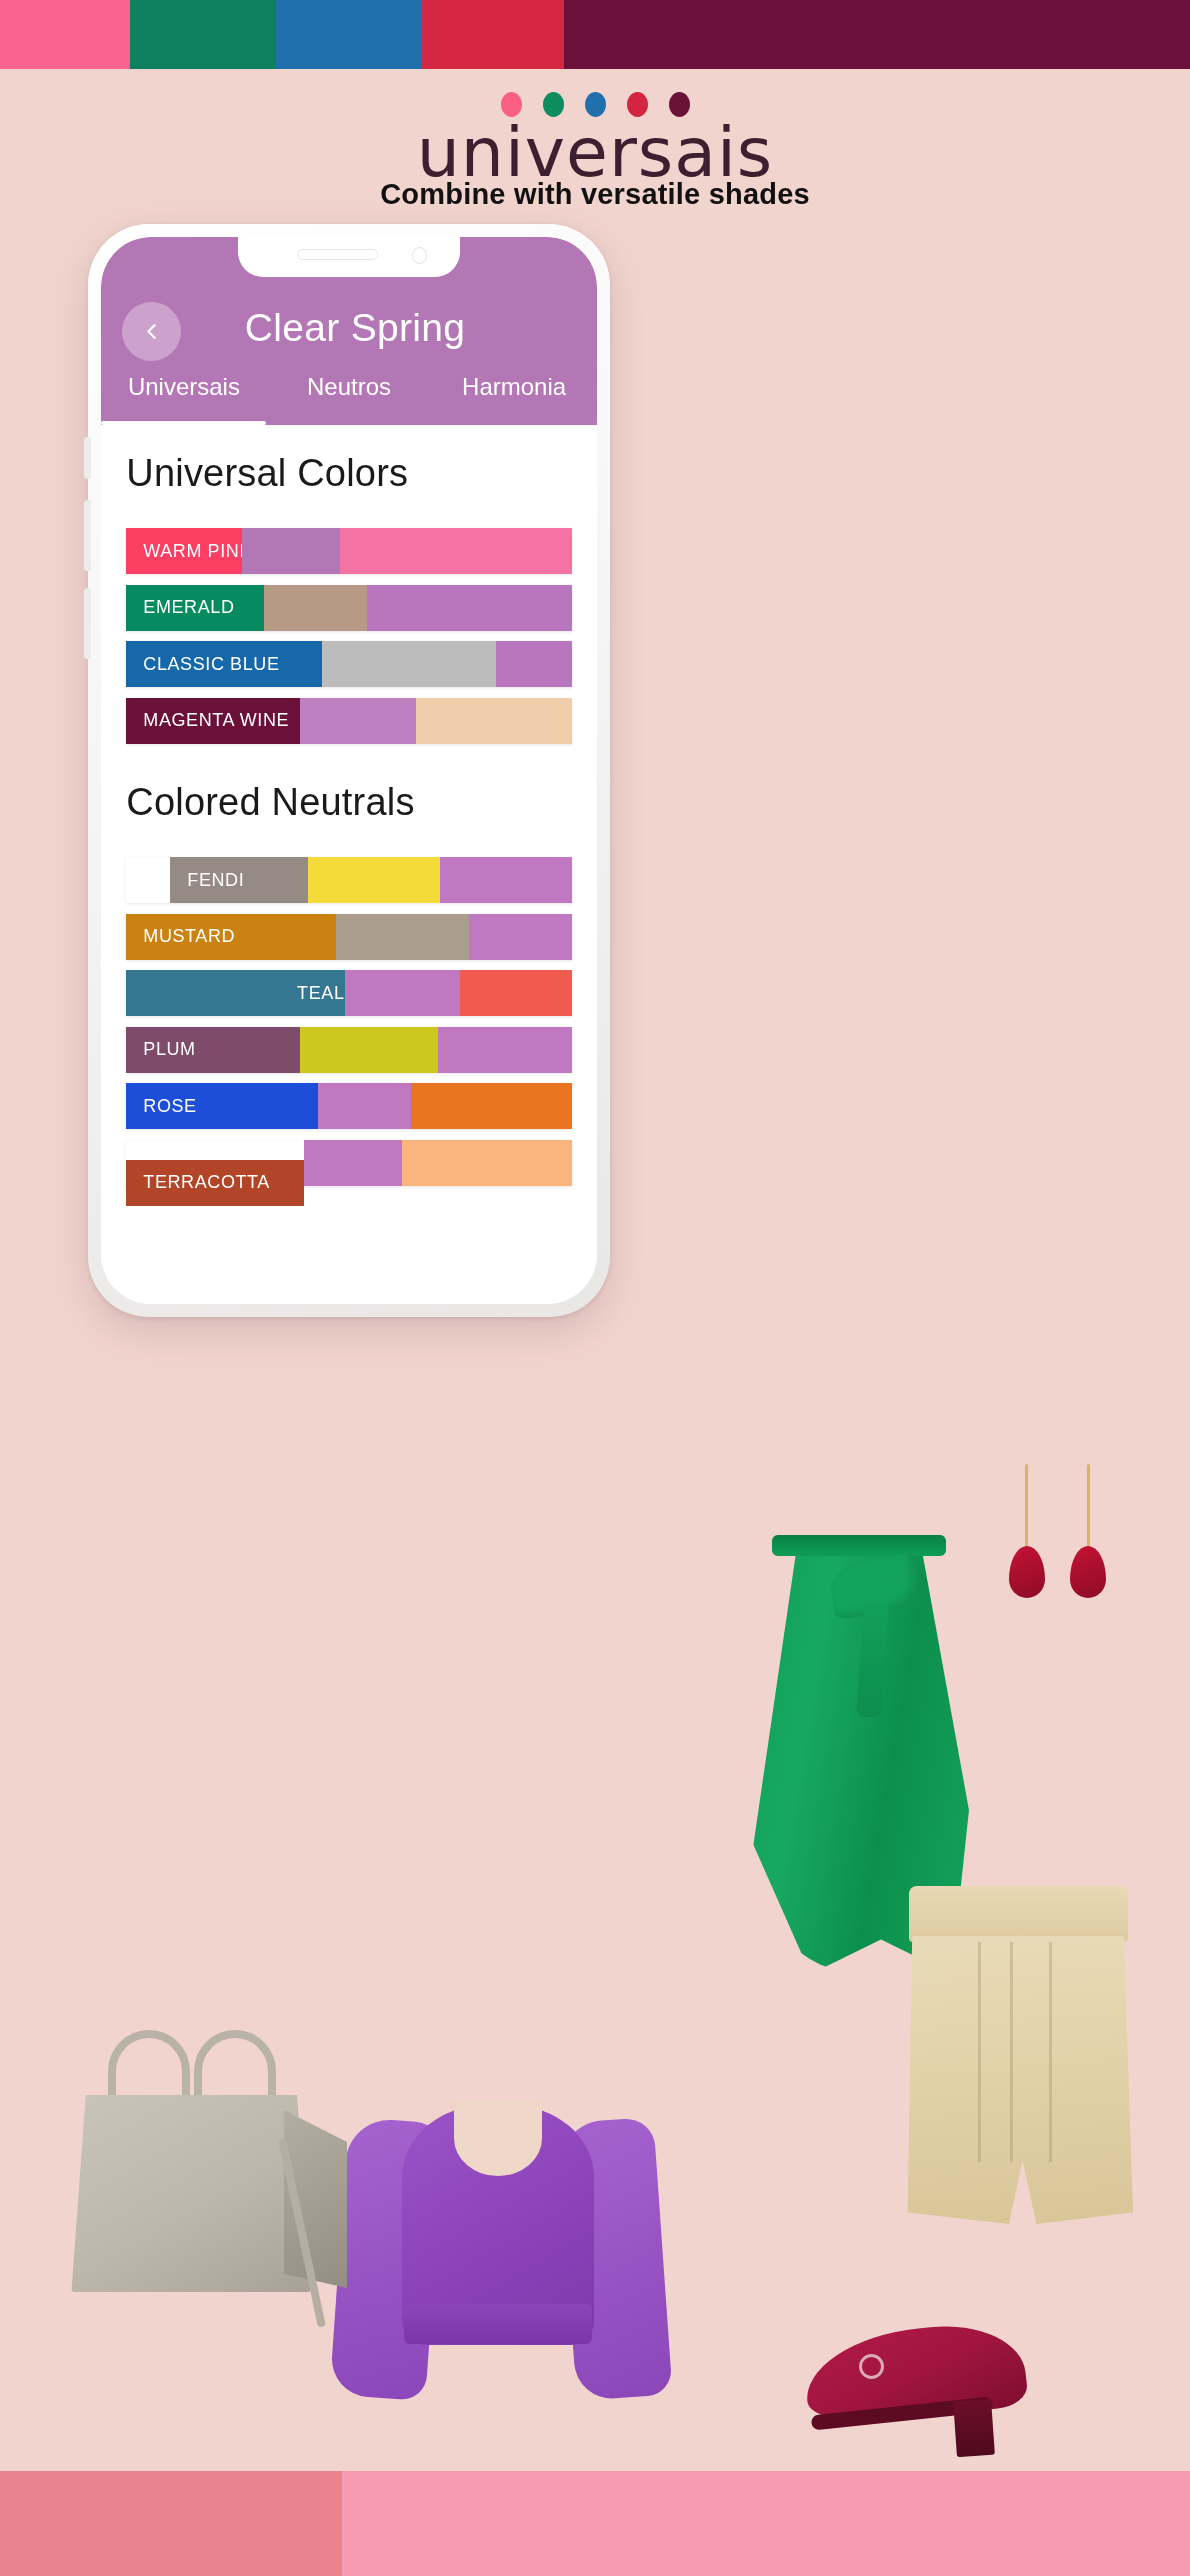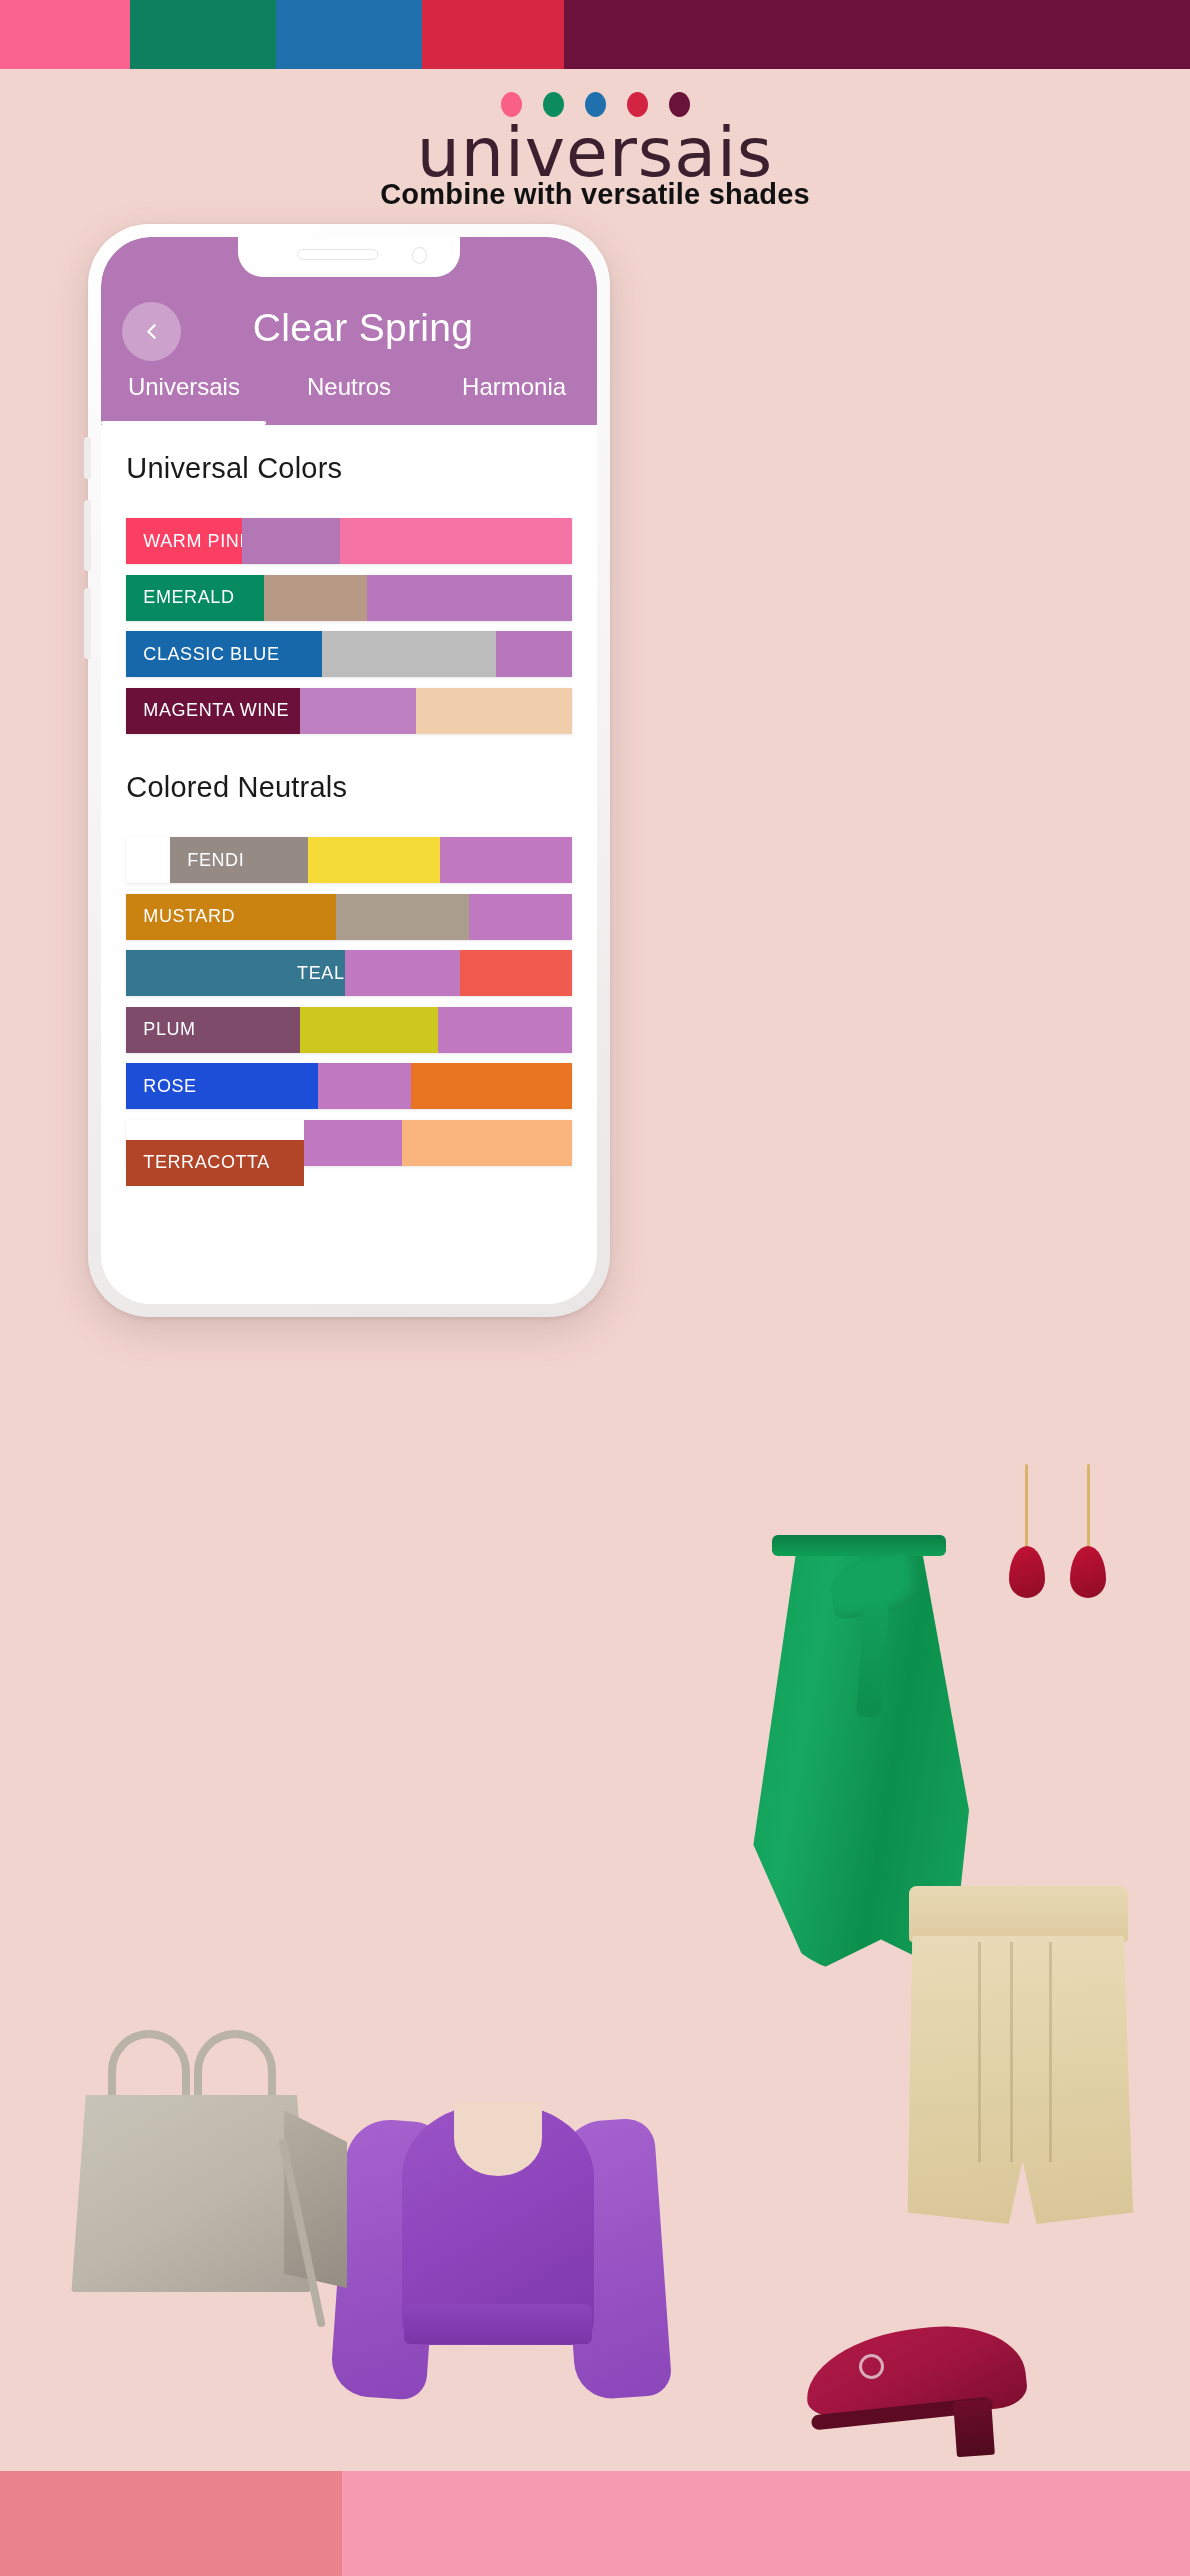--- a/index.html
+++ b/index.html
@@ -76,21 +76,21 @@
 
   .back-btn {
     position:absolute; left:21px; top:65px;
     width:59px; height:59px; border-radius:50%;
     background:rgba(255,255,255,0.32);
     display:flex; align-items:center; justify-content:center;
   }
   .back-btn svg { width:25px; height:25px; }
 
   .app-title {
-    position:absolute; left:14px; top:69px; width:100%;
+    position:absolute; left:6px; top:69px; width:100%;
     text-align:center; color:#ffffff;
     font-size:39px; font-weight:400; letter-spacing:0.3px;
   }
 
   .tabs {
     position:absolute; bottom:0; left:0; width:100%;
     display:flex; height:54px;
   }
   .tab {
     flex:1; text-align:center; color:#ffffff;
@@ -102,21 +102,21 @@
     content:""; position:absolute; bottom:0; left:0;
     width:100%; height:4.8px; background:#ffffff; border-radius:2.9px;
   }
 
   
   .content {
     position:absolute; top:188px; left:0; right:0; bottom:0;
     background:#ffffff; padding:0 1.9px;
   }
   .section-title {
-    font-size:29px; color:#1a1a1a; font-weight:400;
+    font-size:38px; color:#1a1a1a; font-weight:400;
     padding:27px 0 0 23px; letter-spacing:0.2px;
   }
   .palette-list { padding:33px 23px 0 23px; }
   .palette-row {
     display:flex; height:46px; margin-bottom:10.5px;
     box-shadow:0 1px 2.9px rgba(0,0,0,0.10);
   }
   .palette-row .swatch { height:100%; }
   .palette-row .swatch.label-cell {
     display:flex; align-items:center;

